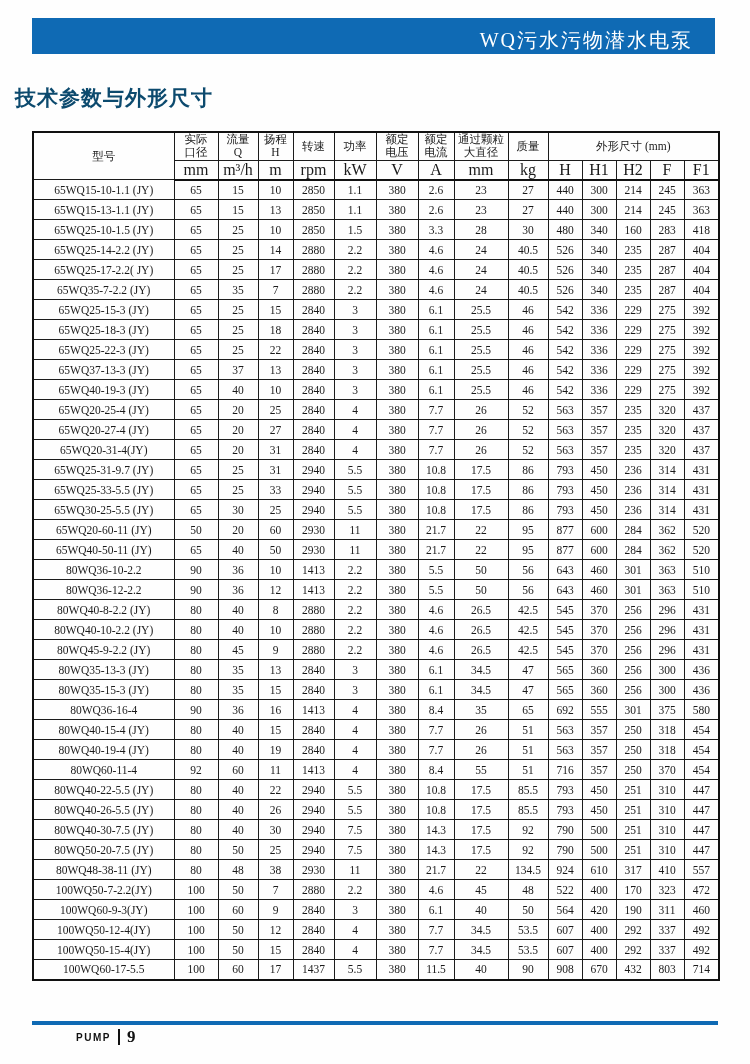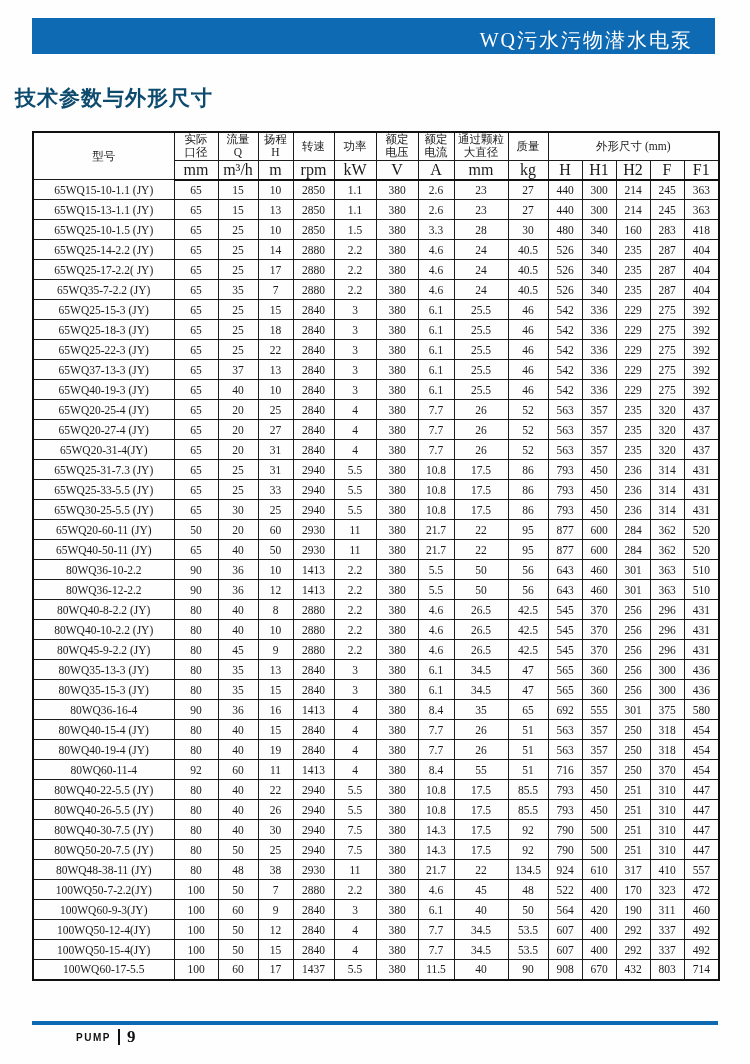--- a/index.html
+++ b/index.html
@@ -417,21 +417,21 @@
           <td>7.7</td>
           <td>26</td>
           <td>52</td>
           <td>563</td>
           <td>357</td>
           <td>235</td>
           <td>320</td>
           <td>437</td>
         </tr>
         <tr>
-          <td>65WQ25-31-7.3 (JY)</td>
+          <td>65WQ25-31-9.7 (JY)</td>
           <td>65</td>
           <td>25</td>
           <td>31</td>
           <td>2940</td>
           <td>5.5</td>
           <td>380</td>
           <td>10.8</td>
           <td>17.5</td>
           <td>86</td>
           <td>793</td>

